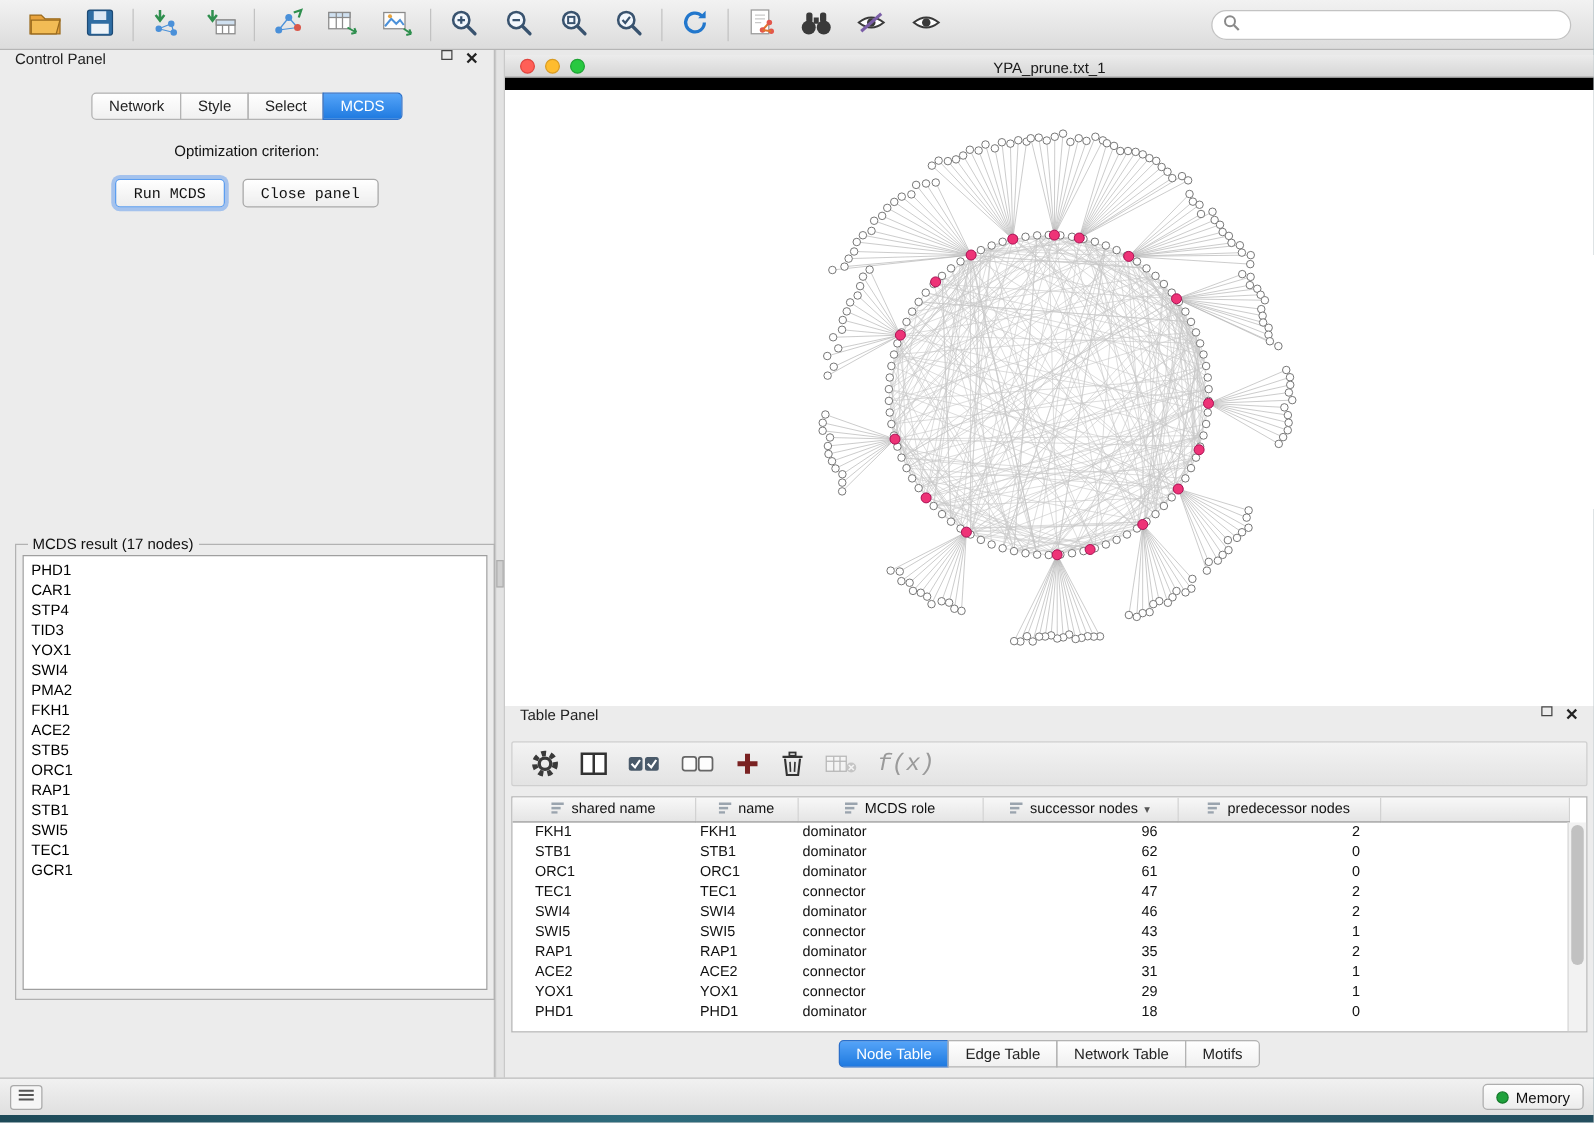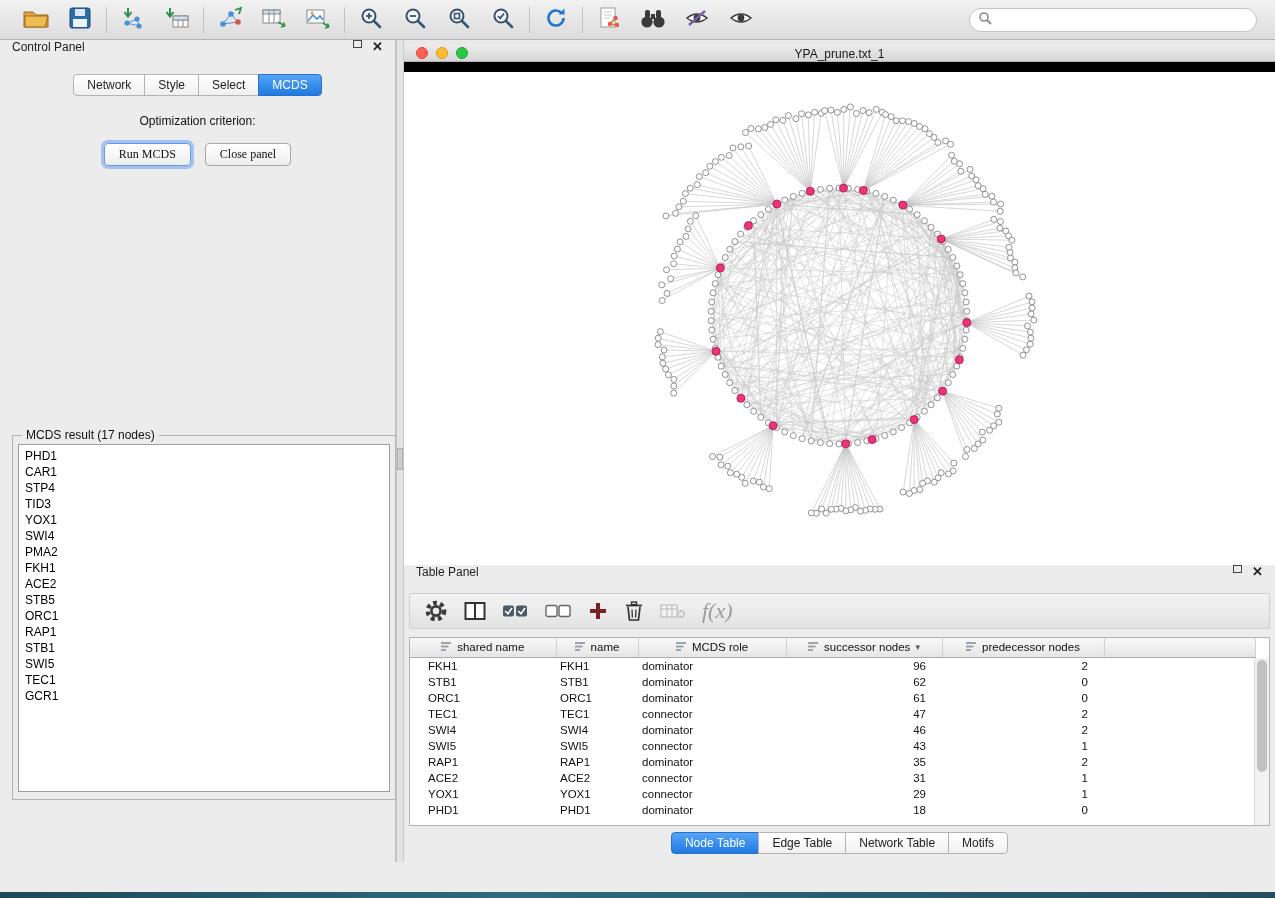--- a/index.html
+++ b/index.html
@@ -36,21 +36,21 @@
   .opt-label { text-align:center; margin-top:18px; font-size:12px; }
   .combo { margin:7px auto 0 auto; width:312px; height:22px; background:#fff; border:1px solid #b0b0b0;
     border-radius:4px; display:flex; align-items:center; position:relative; padding-left:8px; font-size:12px; }
   .combo-stepper { position:absolute; right:0; top:-1px; width:19px; height:22px; border-radius:0 4px 4px 0;
     background:linear-gradient(#6db1f9,#2f7bdc); display:flex; flex-direction:column; align-items:center; justify-content:center; gap:1px; }
   .combo-stepper .up { width:0; height:0; border-left:4px solid transparent; border-right:4px solid transparent; border-bottom:5px solid #fff; }
   .combo-stepper .down { width:0; height:0; border-left:4px solid transparent; border-right:4px solid transparent; border-top:5px solid #fff; }
 
   .btn-row { display:flex; justify-content:center; gap:14px; margin-top:15px; }
   .push-btn { height:23px; padding:0 14px; font-size:12px; background:linear-gradient(#ffffff,#ededed);
-    border:1px solid #a8a8a8; border-radius:4px; color:#111; font-family:Liberation Serif, serif; }
+    border:1px solid #a8a8a8; border-radius:4px; color:#111; font-family:Liberation Mono, monospace; }
   .push-btn.focused { border-color:#5d9ef0; box-shadow:0 0 0 3px rgba(77,144,240,0.45); }
 
   .result-group { margin:262px 10px 0 12px; width:384px; height:372px; border:1px solid #b2b2b2;
     padding:2px 5px 6px 5px; }
   .result-group legend { font-size:12px; padding:0 4px; margin-left:4px; color:#111; }
   .mcds-list { background:#fff; border:1px solid #9f9f9f; height:348px; overflow:hidden; padding:3px 0 0 6px; }
   .mcds-item { line-height:16px; font-size:12px; color:#000; }
 
   
   .splitter { position:absolute; left:396px; top:40px; width:8px; height:822px; background:#e3e3e3;
@@ -68,21 +68,21 @@
   .light.yellow { background:#febc2e; border:0.5px solid #d89b22; }
   .light.green { background:#28c840; border:0.5px solid #1da333; }
   .net-blackbar { height:10px; background:#000; }
   .net-canvas { height:493px; background:#fff; overflow:hidden; }
 
   
   .table-panel { position:absolute; left:0; top:525px; width:871px; height:297px; background:#ececec; }
   .tp-toolbar { margin:2px 5px 0 5px; height:36px; background:linear-gradient(#f3f3f3,#e3e3e3);
     border:1px solid #cfcfcf; border-radius:2px; display:flex; align-items:center; gap:16px; padding:0 14px; }
   .tp-btn { display:flex; align-items:center; justify-content:center; }
-  .fx { font-family:Liberation Serif, serif; font-style:italic; font-size:22px; color:#9a9a9a; }
+  .fx { font-family:Liberation Mono, monospace; font-style:italic; font-size:19px; color:#9a9a9a; }
 
   .table-wrap { position:relative; margin:8px 5px 0 5px; height:189px; background:#fff; border:1px solid #b3b3b3; overflow:hidden; }
   table.node-table { border-collapse:collapse; table-layout:fixed; width:845px; font-size:11.5px; }
   .node-table col.c0{width:146px}.node-table col.c1{width:82px}.node-table col.c2{width:148px}
   .node-table col.c3{width:156px}.node-table col.c4{width:162px}.node-table col.c5{width:151px}
   .node-table th { height:19px; background:linear-gradient(#f8f8f8,#e5e5e5); border-right:1px solid #d2d2d2;
     border-bottom:1px solid #adadad; font-weight:normal; font-size:11.5px; padding:0 4px; white-space:nowrap; }
   .th-inner { display:flex; align-items:center; justify-content:center; gap:5px; }
   .sort-ic { display:inline-block; }
   .col-arrow { font-size:9px; color:#555; }
@@ -1345,15 +1345,28 @@
 
       <div class="tp-tabs seg-tabs" style="margin-top:6px;">
         <div class="seg-btn active">Node Table</div>
         <div class="seg-btn">Edge Table</div>
         <div class="seg-btn">Network Table</div>
         <div class="seg-btn">Motifs</div>
       </div>
     </div>
   </div>
 
+  <div class="statusbar">
+    <div class="menu-btn">
+      <span><svg width="16" height="12">
+            <line x1="2" y1="2.5" x2="14" y2="2.5" stroke="#555" stroke-width="1.6"></line>
+            <line x1="2" y1="6" x2="14" y2="6" stroke="#555" stroke-width="1.6"></line>
+            <line x1="2" y1="9.5" x2="14" y2="9.5" stroke="#555" stroke-width="1.6"></line>
+          </svg></span>
+    </div>
+    <div class="memory-btn">
+      <span class="mem-dot"></span>
+      <span>Memory</span>
+    </div>
+  </div>
 
   <div class="desktop-strip"></div>
 </div>
 
 </body></html>

